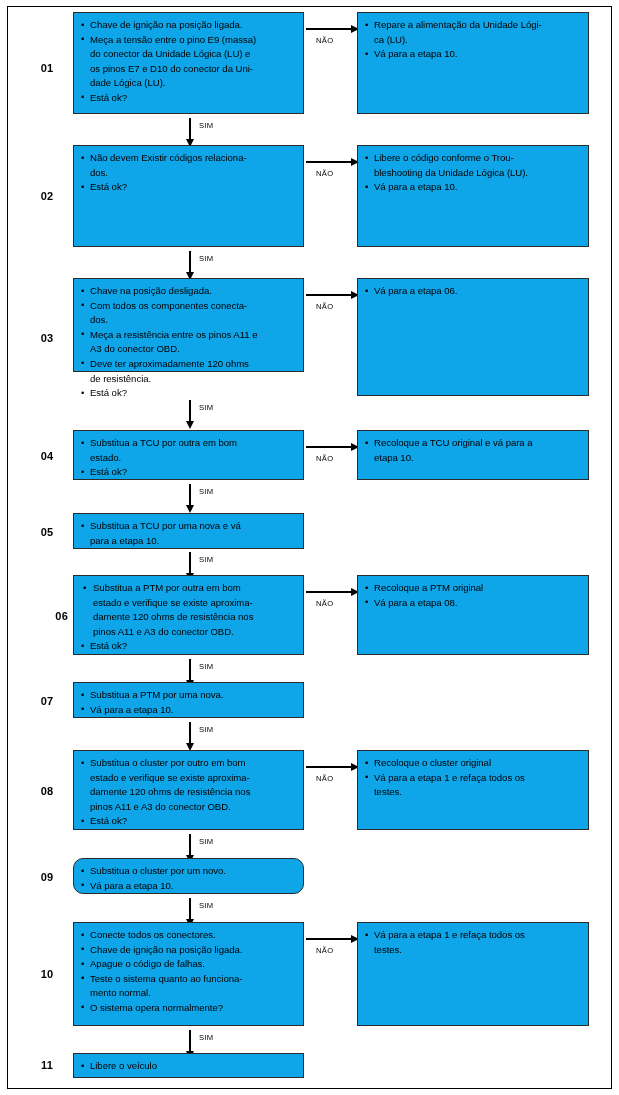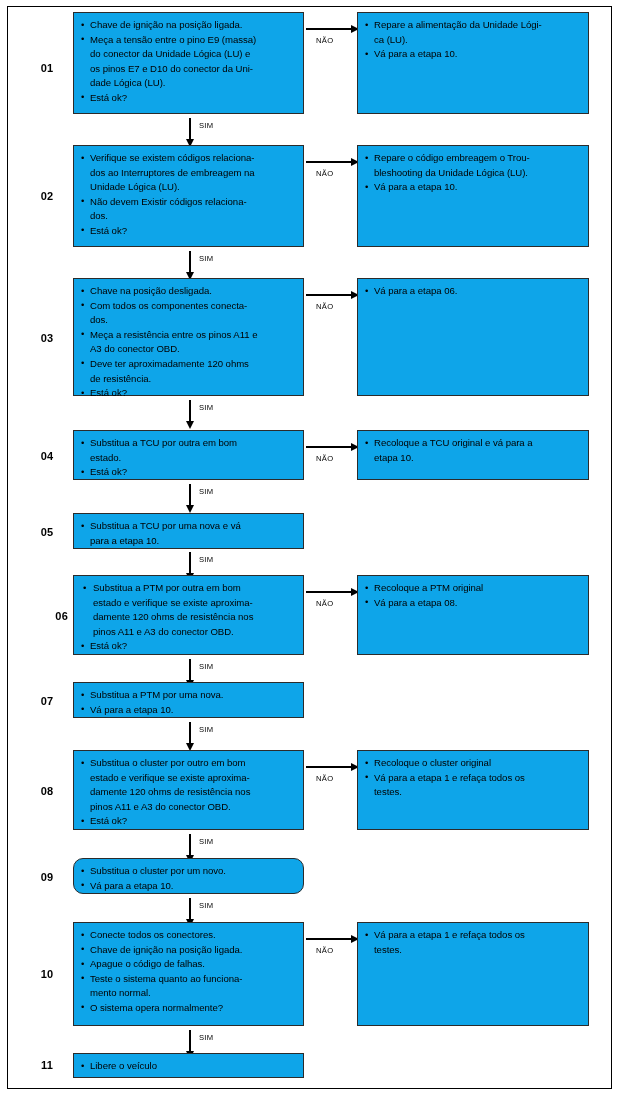--- a/index.html
+++ b/index.html
@@ -160,43 +160,40 @@
             <li>Vá para a etapa 10.</li>
           </ul>
         </div>
         <div class="v-arrow" style="top: 118px; height: 22px;"></div>
         <div class="v-label" style="top: 121px;">SIM</div>
       </div>
       <div class="step-row" style="top: 0px;">
         <div class="step-num" style="top: 190px;">02</div>
         <div class="box left" style="top: 145px; height: 102px;">
           <ul class="items">
-            <li>Verifique se existem códigos relaciona-
-dos ao Interruptores de embreagem na
-Unidade Lógica (LU).</li>
             <li>Não devem Existir códigos relaciona-
 dos.</li>
             <li>Está ok?</li>
           </ul>
         </div>
         <div class="h-arrow" style="top: 161px;"></div>
         <div class="h-label" style="top: 169px;">NÃO</div>
         <div class="box right" style="top: 145px; height: 102px;">
           <ul class="items">
-            <li>Repare o código embreagem o Trou-
+            <li>Libere o código conforme o Trou-
 bleshooting da Unidade Lógica (LU).</li>
             <li>Vá para a etapa 10.</li>
           </ul>
         </div>
         <div class="v-arrow" style="top: 251px; height: 22px;"></div>
         <div class="v-label" style="top: 254px;">SIM</div>
       </div>
       <div class="step-row" style="top: 0px;">
         <div class="step-num" style="top: 332px;">03</div>
-        <div class="box left" style="top: 278px; height: 118px;">
+        <div class="box left" style="top: 278px; height: 94px;">
           <ul class="items">
             <li>Chave na posição desligada.</li>
             <li>Com todos os componentes conecta-
 dos.</li>
             <li>Meça a resistência entre os pinos A11 e
 A3 do conector OBD.</li>
             <li>Deve ter aproximadamente 120 ohms
 de resistência.</li>
             <li>Está ok?</li>
           </ul>

